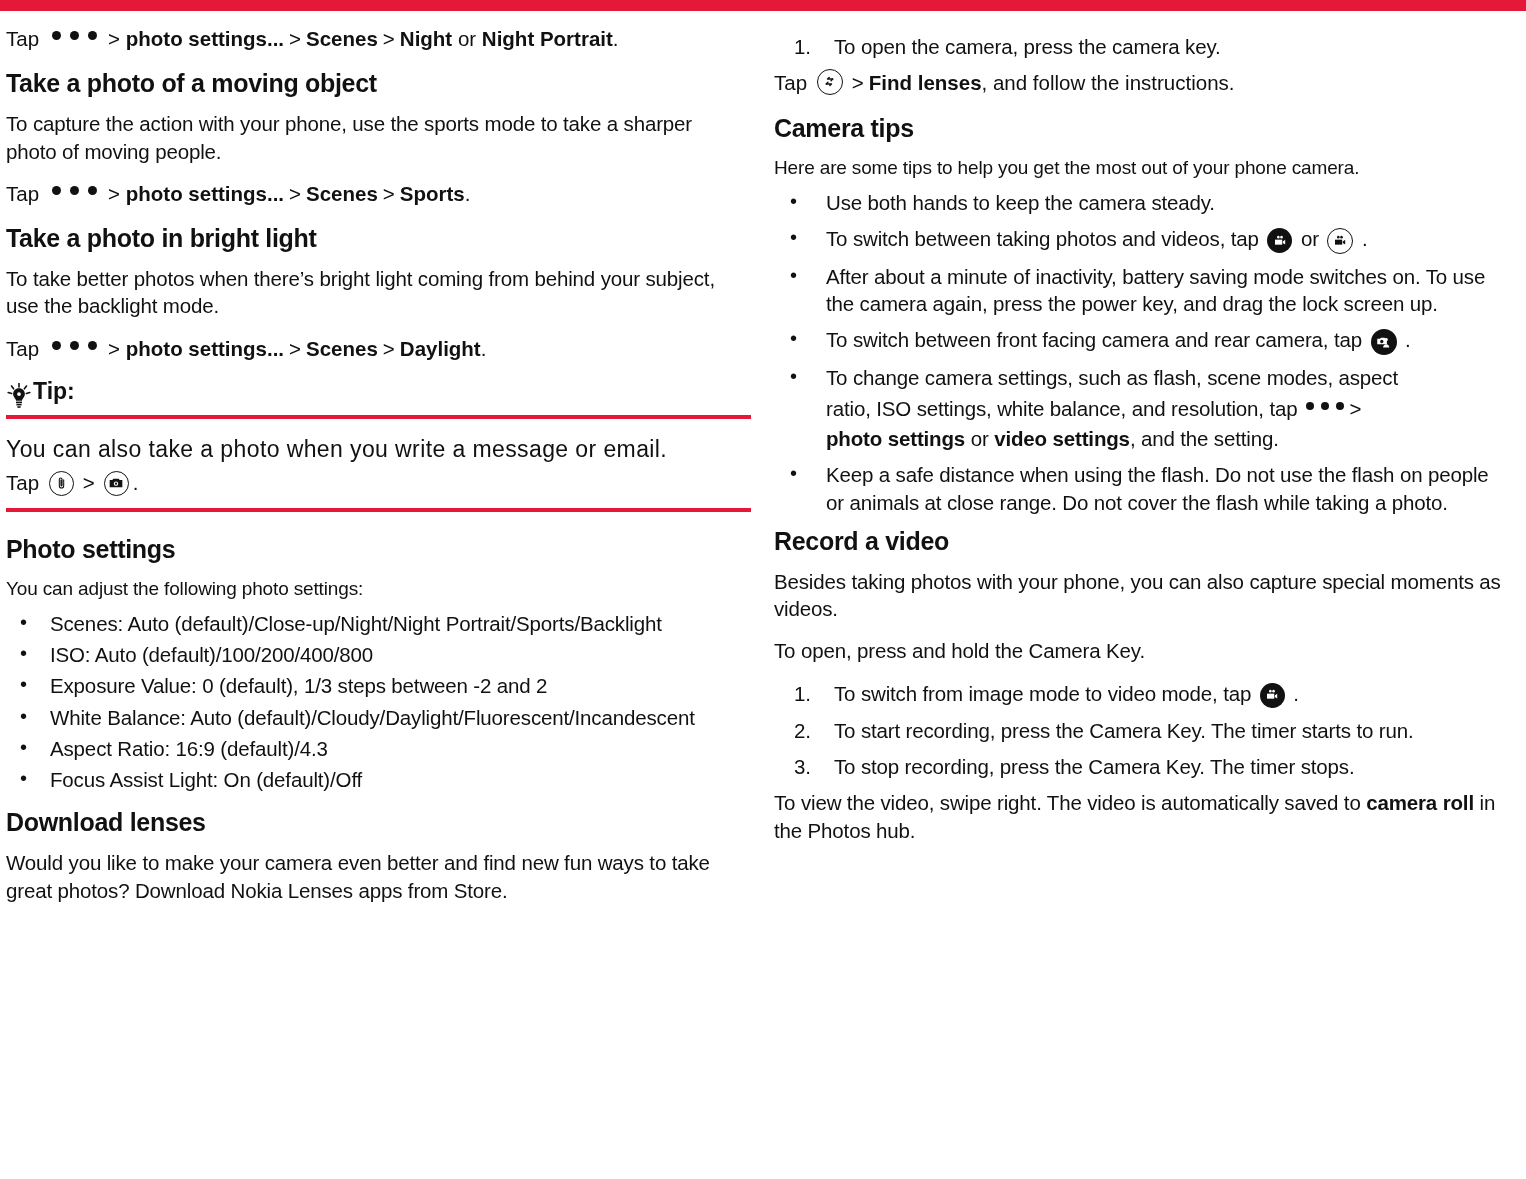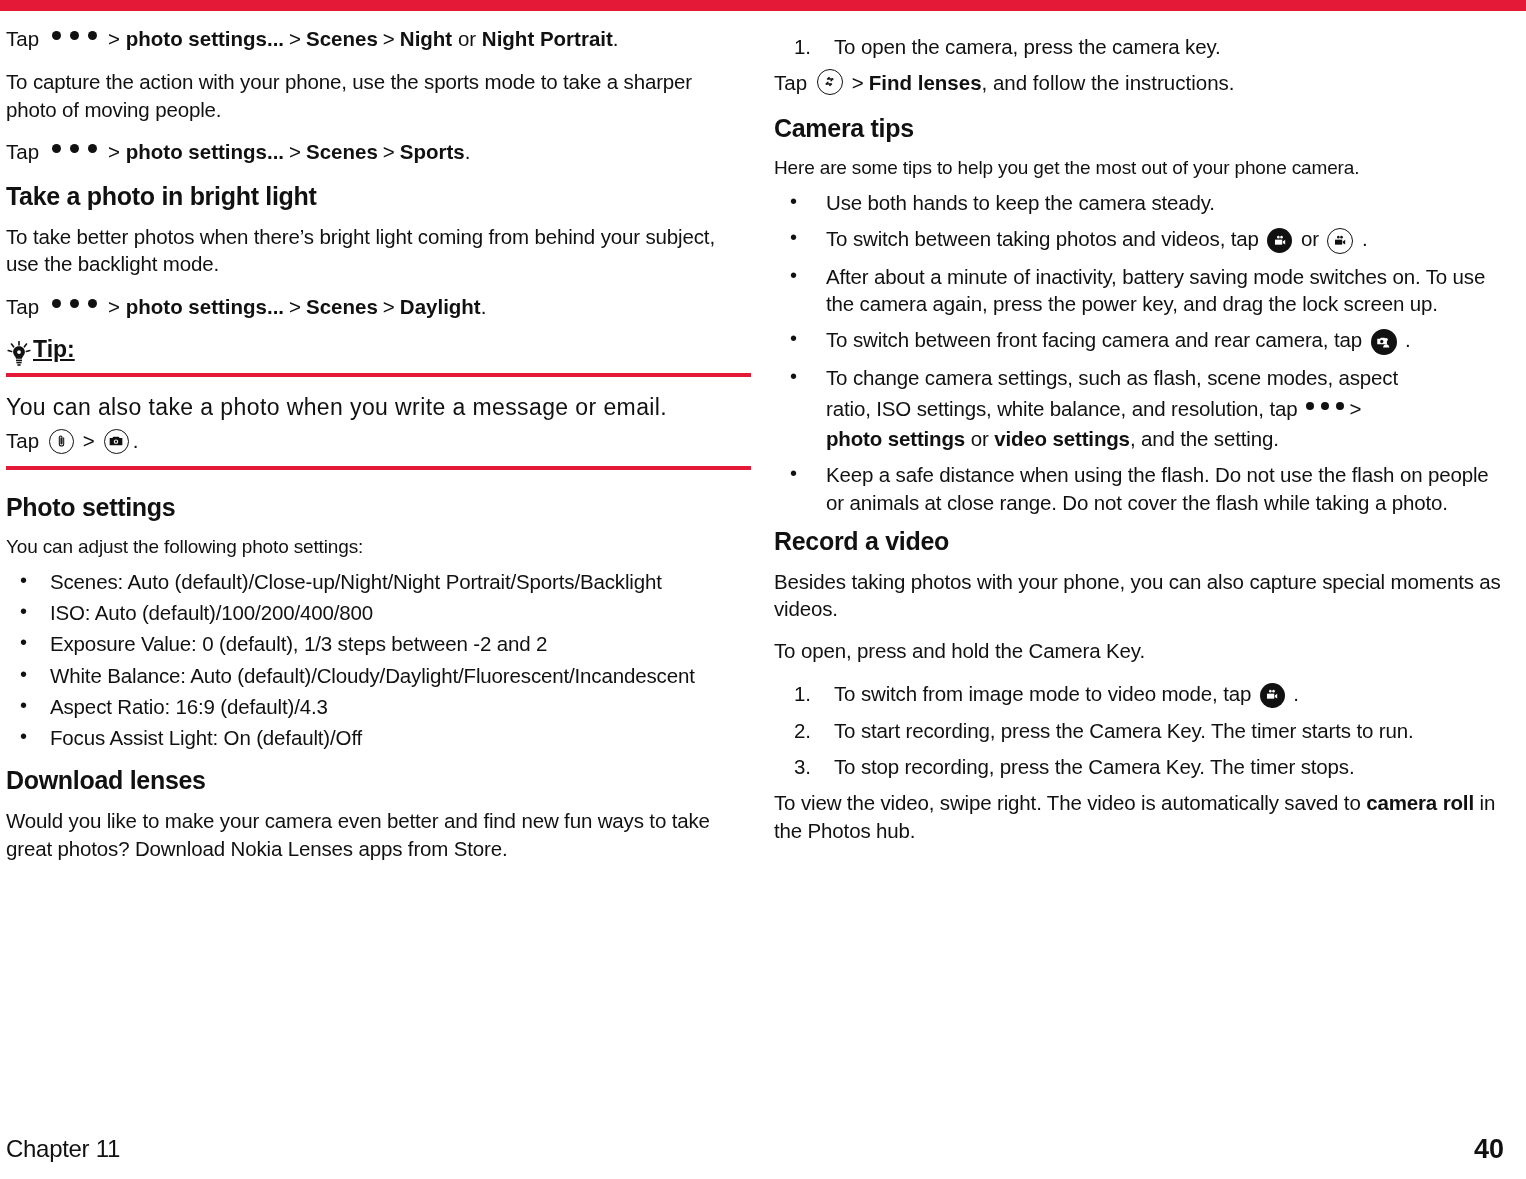--- a/index.html
+++ b/index.html
@@ -133,21 +133,20 @@
   ol.num li:before {
     content:counter(n) ".";
     position:absolute; left:12px; top:0;
   }
 
   
   .tip-head {
     display:flex; align-items:flex-end;
     font-size:23px; font-weight:bold;
     margin:12px 0 10px 0;
-    text-decoration:underline;
   }
   .tip-rule { height:4px; background:#e31937; width:745px; margin:0; }
   .tip-body { padding:16px 0 12px 0; }
   .tip-body .t1 { font-size:23px; line-height:1.3; letter-spacing:0.4px; margin:0 0 6px 0; }
   .tip-body .t2 { font-size:20.5px; display:flex; align-items:center; }
 
   
   .footer {
     position:absolute;
     left:0; bottom:0;
@@ -185,20 +184,21 @@
         <b>Scenes</b>
         <span class="sep">&gt;</span>
         <b>Night</b>
         <span class="txt">&nbsp;</span>
         <span class="txt">or</span>
         <span class="txt">&nbsp;</span>
         <b>Night Portrait</b>
         <span>.</span>
       </div>
 
+      <h2>Take a photo of a moving object</h2>
       <p class="para">To capture the action with your phone, use the sports mode to take a sharper photo of moving people.</p>
 
       <div class="tap-line">
         <span class="txt">Tap</span>
         <span class="dots-icon">
             <i></i>
             <i></i>
             <i></i>
           </span>
         <span class="txt">&gt;</span>
@@ -397,17 +397,13 @@
         <li>To start recording, press the Camera Key. The timer starts to run.</li>
         <li>To stop recording, press the Camera Key. The timer stops.</li>
       </ol>
 
       <p class="para" style="margin-top:4px;">
         <span>To view the video, swipe right. The video is automatically saved to </span><b>camera roll</b><span> in the Photos hub.</span>
       </p>
     </div>
   </div>
 
-  <div class="footer">
-    <div class="chap">Chapter 11</div>
-    <div class="pg">40</div>
-  </div>
 </div>
 
 </body></html>

